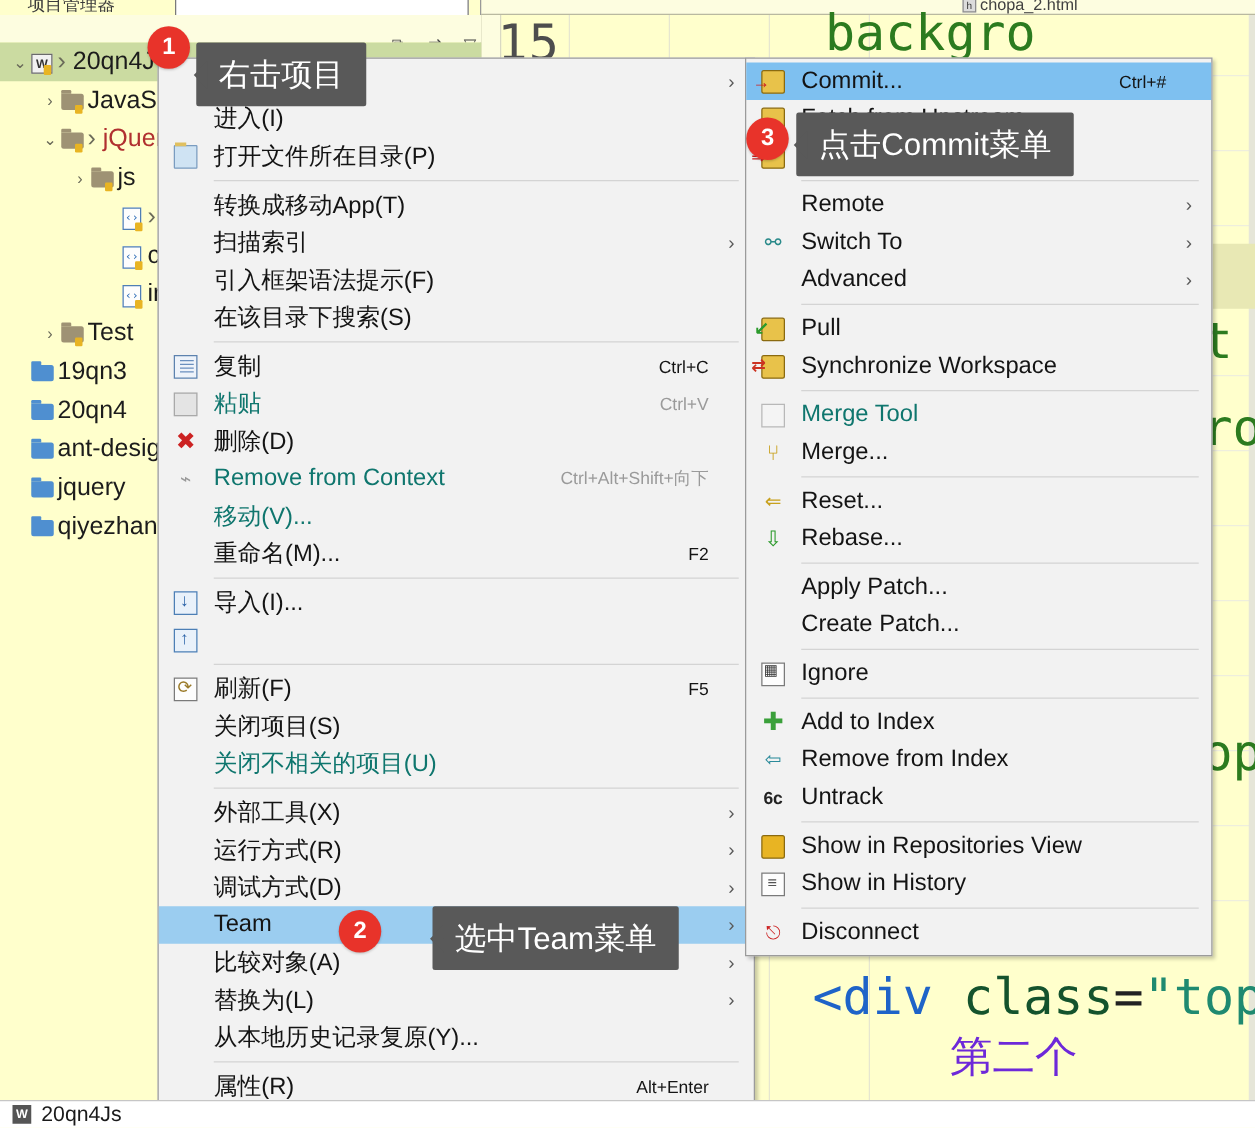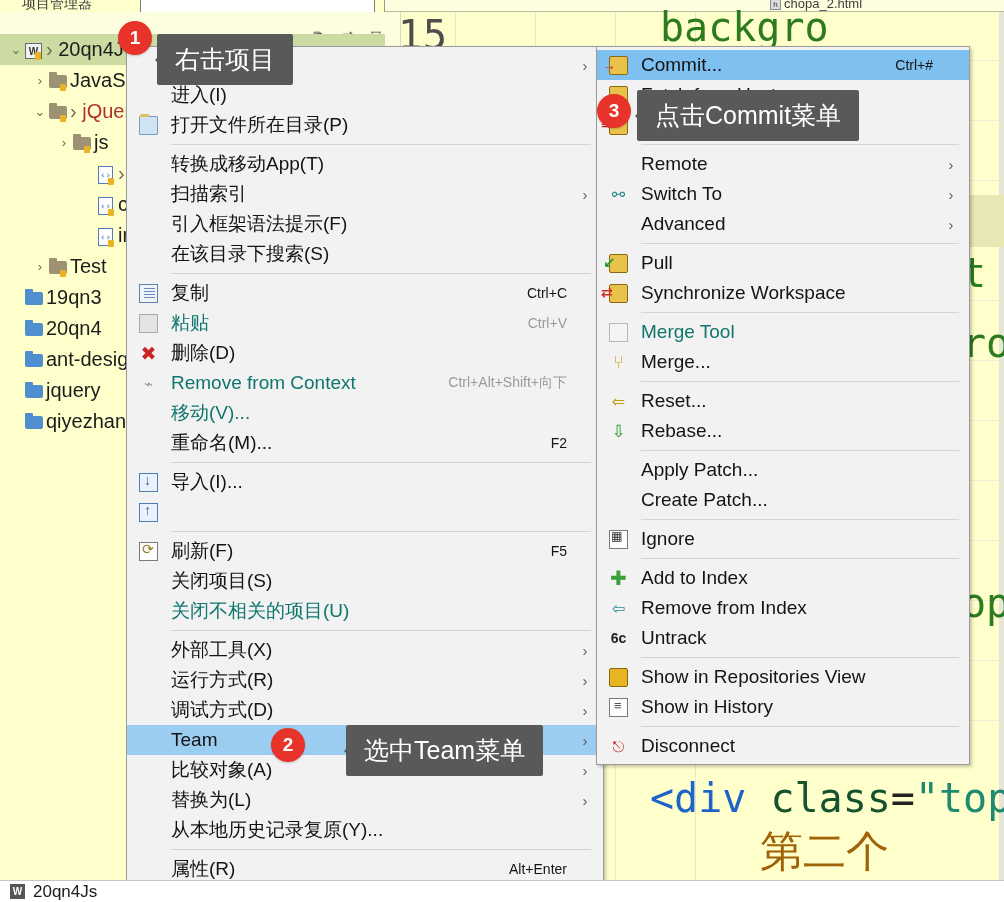--- a/index.html
+++ b/index.html
@@ -47,21 +47,21 @@
   .c-green { color: #2c7b1f; }
   .c-blue  { color: #1e63c8; }
   .c-red   { color: #14532d; }
   .c-teal  { color: #1f8a70; }
   .c-dark  { color: #222; }
   .code-l1 { left: 660px; top: 4px; }
   .code-l2 { left: 962px; top: 250px; }
   .code-l3 { left: 962px; top: 320px; }
   .code-l4 { left: 962px; top: 580px; }
   .code-l5 { left: 650px; top: 775px; }
-  .code-l6 { left: 760px; top: 823px; font-size: 43px; color: #a16207;
+  .code-l6 { left: 760px; top: 823px; font-size: 34px; color: #6d28d9;
              font-family: Liberation Sans, sans-serif; }
   .editor-hl {
     position: absolute; left: 970px; top: 195px; width: 34px; height: 52px;
     background: #e8e8b4;
   }
   .vscroll {
     position: absolute; right: 0; top: 12px; width: 5px; height: 868px;
     background: #e6e6d8;
   }
   .editor-rule {

